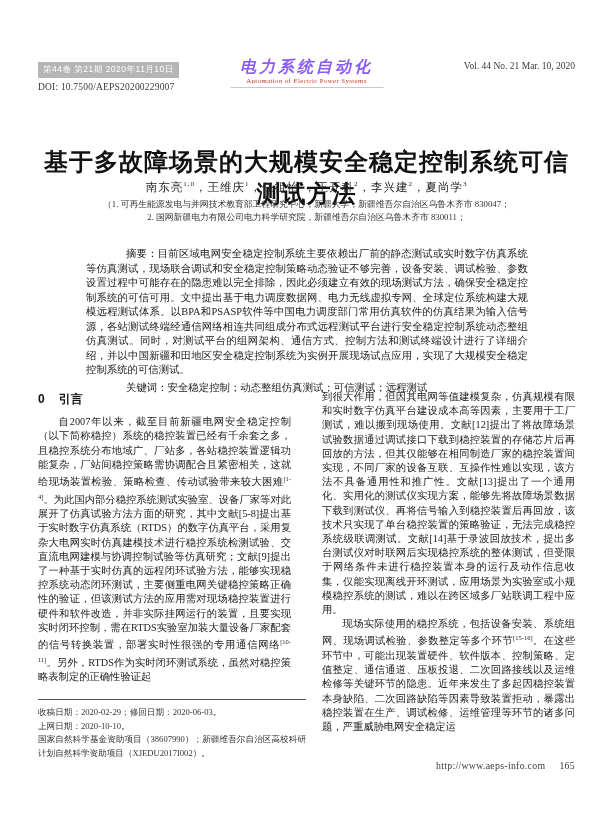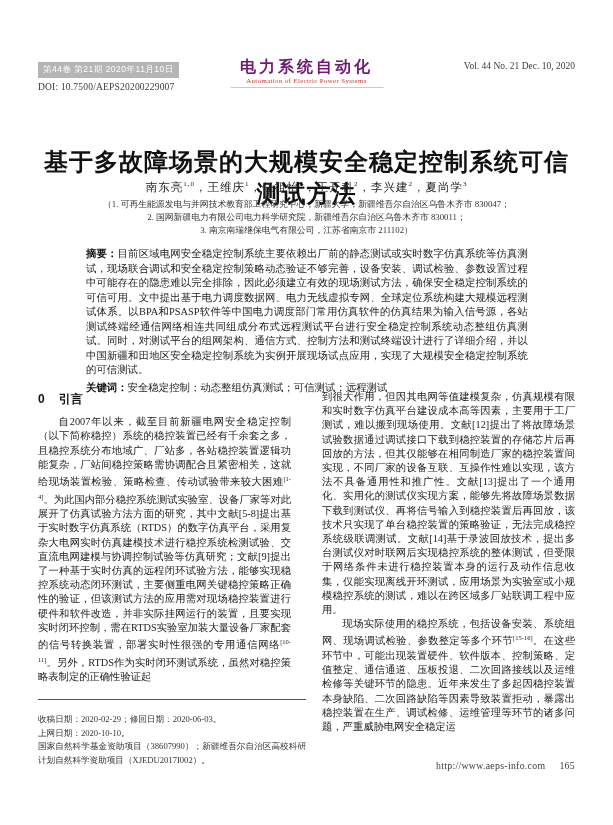--- a/index.html
+++ b/index.html
@@ -14,21 +14,21 @@
     display:inline-block;background:#b5b5b5;color:#ffffff;
     font-family:"Liberation Sans","DejaVu Sans",sans-serif;
     font-size:8.5px;padding:2px 5px;letter-spacing:.5px;white-space:nowrap;
   }
   .doi-line{margin-top:4px;font-size:9.5px;color:#3a3a3a;letter-spacing:.2px;}
   .header-center{
     position:absolute;left:50%;top:0;transform:translateX(-50%);
     text-align:center;padding:0 10px 3px 10px;border-bottom:1px solid #c9c9c9;
   }
   .logo-cn{
-    color:#701a75;font-weight:bold;font-size:16px;
+    color:#8b5cf6;font-weight:bold;font-style:italic;font-size:16px;
     letter-spacing:3px;white-space:nowrap;line-height:1.15;
   }
   .logo-en{color:#c23b2e;font-size:6.8px;letter-spacing:.4px;margin-top:1px;white-space:nowrap;}
   .header-right{position:absolute;right:0;top:3px;font-size:9.5px;color:#3a3a3a;white-space:nowrap;}
   
   .title{
     position:absolute;top:146px;left:38px;right:38px;text-align:center;
     font-family:"Liberation Sans","DejaVu Sans",sans-serif;
     font-size:24px;font-weight:bold;color:#111;letter-spacing:1px;
   }
@@ -41,40 +41,40 @@
     position:absolute;top:198px;left:38px;right:38px;text-align:center;
     font-size:8.8px;color:#333;line-height:13px;
   }
   
   .abstract{
     position:absolute;top:247px;left:86px;width:442px;
     font-size:10.4px;line-height:14.5px;text-align:justify;color:#222;
   }
   .inline-label{
     font-family:"Liberation Sans","DejaVu Sans",sans-serif;
-    font-weight:bold;color:#111;
+    font-weight:normal;color:#111;margin-left:40px;
   }
   .keywords{margin-top:3px;text-align:left;}
   
   .columns{
     position:absolute;top:390px;left:38px;width:537px;display:flex;gap:31px;
   }
   .col{width:262px;font-size:10.3px;line-height:14.2px;text-align:justify;color:#222;}
   .col p{margin:0;text-indent:2em;}
   .col p.no-indent{text-indent:0;}
   .col sup{font-size:6.5px;}
   .section-heading{
     font-family:"Liberation Sans","DejaVu Sans",sans-serif;
     font-weight:bold;font-size:12px;color:#111;margin:2px 0 9px 0;text-indent:0;
   }
   .section-heading .sec-no{margin-right:14px;}
   
   .footnote{
     position:absolute;top:699px;left:38px;width:268px;
-    border-top:1px solid #555;padding-top:13px;
+    border-top:1px solid #555;padding-top:6px;
     font-size:8.6px;line-height:13.5px;color:#333;text-align:justify;
   }
   .footnote .fn-line{margin:0;}
   
   .footer{
     position:absolute;top:760px;right:38px;font-size:9.8px;color:#3a3a3a;letter-spacing:.3px;
   }
   .footer .page-no{margin-left:14px;}
   .watermark{
     position:absolute;top:793px;left:0;right:0;text-align:center;
@@ -89,29 +89,28 @@
 
   <div class="header">
     <div class="header-left">
       <div class="issue-banner">第44卷 第21期 2020年11月10日</div>
       <div class="doi-line">DOI: 10.7500/AEPS20200229007</div>
     </div>
     <div class="header-center">
       <div class="logo-cn">电力系统自动化</div>
       <div class="logo-en">Automation of Electric Power Systems</div>
     </div>
-    <div class="header-right">Vol. 44 No. 21 Dec. 10, 2020</div>
+    <div class="header-right">Vol. 44 No. 21 Mar. 10, 2020</div>
   </div>
 
   <div class="title">基于多故障场景的大规模安全稳定控制系统可信测试方法</div>
   <div class="authors">南东亮<sup>1,0</sup>，王维庆<sup>1</sup>，任祖怡<sup>3</sup>，王开科<sup>2</sup>，李兴建<sup>2</sup>，夏尚学<sup>3</sup></div>
   <div class="affiliations">
     <div>（1. 可再生能源发电与并网技术教育部工程研究中心，新疆大学，新疆维吾尔自治区乌鲁木齐市 830047；</div>
     <div>2. 国网新疆电力有限公司电力科学研究院，新疆维吾尔自治区乌鲁木齐市 830011；</div>
-    <div>3. 南京南瑞继保电气有限公司，江苏省南京市 211102）</div>
   </div>
 
   <div class="abstract">
     <div><span class="inline-label">摘要：</span><span>目前区域电网安全稳定控制系统主要依赖出厂前的静态测试或实时数字仿真系统等仿真测试，现场联合调试和安全稳定控制策略动态验证不够完善，设备安装、调试检验、参数设置过程中可能存在的隐患难以完全排除，因此必须建立有效的现场测试方法，确保安全稳定控制系统的可信可用。文中提出基于电力调度数据网、电力无线虚拟专网、全球定位系统构建大规模远程测试体系。以BPA和PSASP软件等中国电力调度部门常用仿真软件的仿真结果为输入信号源，各站测试终端经通信网络相连共同组成分布式远程测试平台进行安全稳定控制系统动态整组仿真测试。同时，对测试平台的组网架构、通信方式、控制方法和测试终端设计进行了详细介绍，并以中国新疆和田地区安全稳定控制系统为实例开展现场试点应用，实现了大规模安全稳定控制系统的可信测试。</span></div>
     <div class="keywords"><span class="inline-label">关键词：</span><span>安全稳定控制；动态整组仿真测试；可信测试；远程测试</span></div>
   </div>
 
   <div class="columns">
     <div class="col">
       <div class="section-heading"><span class="sec-no">0</span><span>引言</span></div>

